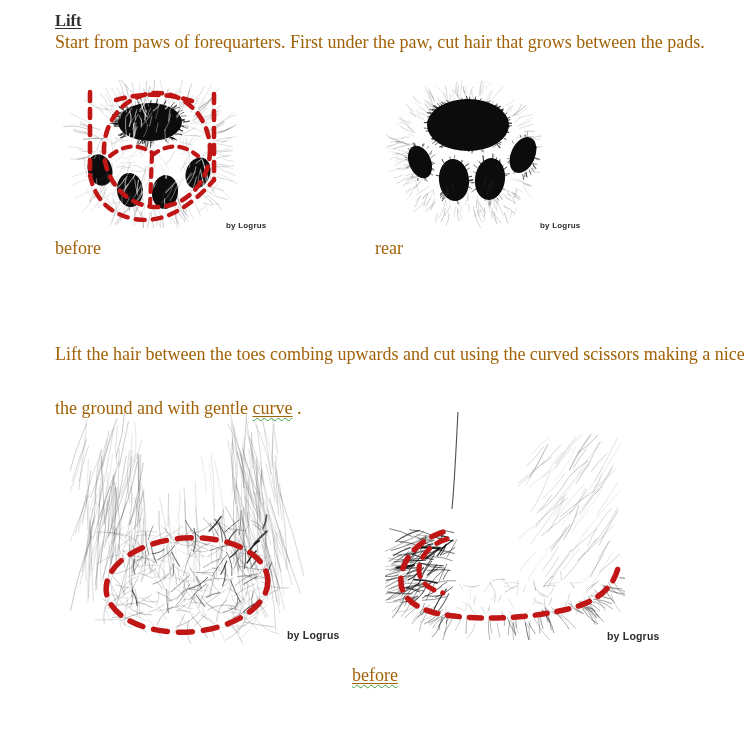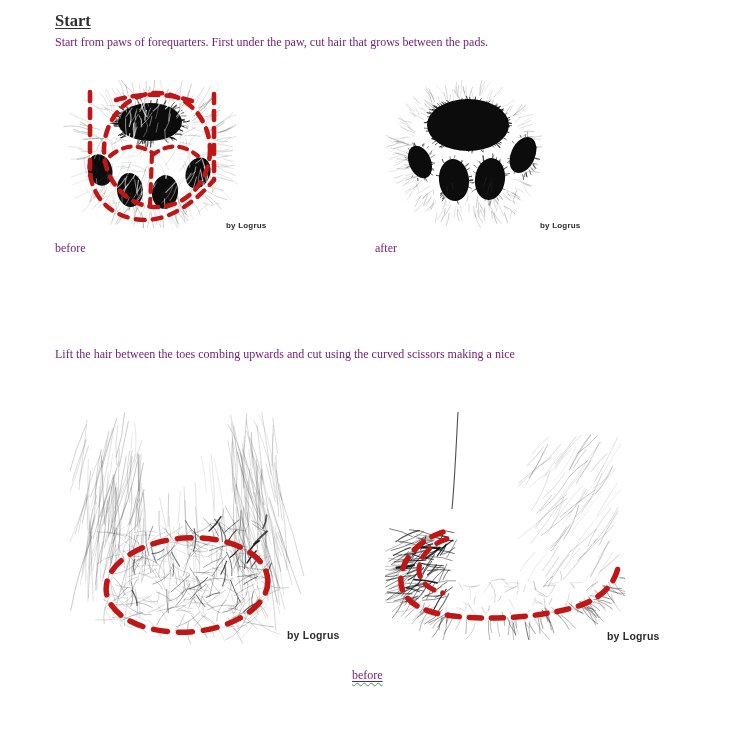--- a/index.html
+++ b/index.html
@@ -1,37 +1,37 @@
 <!DOCTYPE html>
 <html><head>
 <meta charset="utf-8">
 <style>
   html,body{margin:0;padding:0;background:#ffffff;}
   .page{position:relative;width:746px;height:734px;background:#ffffff;overflow:hidden;
         font-family:"Liberation Serif",serif;color:#3a3a3a;}
   .abs{position:absolute;}
   .heading{font-size:16.5px;font-weight:bold;color:#2e2e2e;
            text-decoration:underline;text-decoration-thickness:1px;text-underline-offset:2px;}
-  .body-text{font-size:12px;line-height:21.5px;white-space:nowrap;color:#701a75;}
+  .body-text{font-size:18px;line-height:21.5px;white-space:nowrap;color:#a16207;}
   .para div{white-space:nowrap;margin-top:32px;}
   .credit{font-family:"Liberation Sans",sans-serif;font-weight:bold;color:#2b2b2b;white-space:nowrap;margin-left:29px;}
   .credit.small{font-size:8px;letter-spacing:.2px;}
   .credit.big{font-size:10.5px;letter-spacing:.2px;}
   .solid-underline{text-decoration-line:underline;text-decoration-style:solid;
                    text-decoration-thickness:1px;text-underline-offset:2px;}
   .wavy{text-decoration-line:underline;text-decoration-style:wavy;
         text-decoration-color:#3f9e3f;text-decoration-thickness:1px;text-underline-offset:3px;}
   svg{display:block;}
 </style>
 </head>
 <body>
 
 <div class="page">
 
-  <div class="abs heading" style="left:55px;top:11px">Start</div>
+  <div class="abs heading" style="left:55px;top:11px">Lift</div>
 
   <div class="abs body-text" style="left:55px;top:32px">Start from paws of forequarters. First under the paw, cut hair that grows between the pads.</div>
 
   <svg id="fig1" class="abs" style="left:62px;top:80px" width="200" height="148">
       <path d="M106.5 28.9Q107.0 21.1 107.5 13.4" fill="none" stroke="#555555" stroke-width="0.57" opacity="0.38" stroke-linecap="round"></path>
       <path d="M40.3 78.4Q34.0 76.1 27.6 77.0" fill="none" stroke="#555555" stroke-width="0.53" opacity="0.48" stroke-linecap="round"></path>
       <path d="M43.0 70.8Q34.9 70.3 27.3 72.6" fill="none" stroke="#555555" stroke-width="0.60" opacity="0.39" stroke-linecap="round"></path>
       <path d="M81.1 118.8Q78.5 125.7 73.8 131.2" fill="none" stroke="#555555" stroke-width="0.54" opacity="0.45" stroke-linecap="round"></path>
       <path d="M145.0 39.9Q150.9 37.0 157.0 34.7" fill="none" stroke="#555555" stroke-width="0.58" opacity="0.37" stroke-linecap="round"></path>
       <path d="M136.4 28.1Q146.4 23.9 152.4 15.3" fill="none" stroke="#555555" stroke-width="0.68" opacity="0.43" stroke-linecap="round"></path>
@@ -908,24 +908,25 @@
       <path d="M66.5 106.6Q67.6 110.1 68.0 113.8" fill="none" stroke="#444444" stroke-width="0.60" opacity="0.49" stroke-linecap="round"></path>
       <path d="M71.1 117.4Q69.9 120.4 69.4 123.6" fill="none" stroke="#444444" stroke-width="0.34" opacity="0.30" stroke-linecap="round"></path>
       <path d="M124.4 132.7Q125.9 137.7 127.7 142.7" fill="none" stroke="#444444" stroke-width="0.67" opacity="0.47" stroke-linecap="round"></path>
       <path d="M136.7 110.4Q134.8 113.8 134.7 117.6" fill="none" stroke="#444444" stroke-width="0.69" opacity="0.48" stroke-linecap="round"></path>
     </svg>
 
   <div class="abs credit small" style="left:197px;top:221px">by Logrus</div>
   <div class="abs credit small" style="left:511px;top:221px">by Logrus</div>
 
   <div class="abs body-text" style="left:55px;top:238px">before</div>
-  <div class="abs body-text" style="left:375px;top:238px">after</div>
+  <div class="abs body-text" style="left:375px;top:238px">rear</div>
 
   <div class="abs body-text para" style="left:55px;top:312px">
     <div>Lift the hair between the toes combing upwards and cut using the curved scissors making a nice</div>
+    <div><span>the ground and with gentle </span><span class="solid-underline"><span class="wavy">curve</span></span><span> .</span></div>
   </div>
 
   <svg id="fig3" class="abs" style="left:70px;top:412px" width="255" height="232">
       <path d="M68.7 42.4Q71.1 65.9 68.9 89.2" fill="none" stroke="#484848" stroke-width="0.68" opacity="0.32" stroke-linecap="round"></path>
       <path d="M43.7 16.3Q37.6 55.8 28.8 94.9" fill="none" stroke="#484848" stroke-width="0.46" opacity="0.38" stroke-linecap="round"></path>
       <path d="M29.4 131.1Q29.4 152.1 25.3 172.7" fill="none" stroke="#484848" stroke-width="0.57" opacity="0.29" stroke-linecap="round"></path>
       <path d="M44.8 60.8Q34.9 82.2 31.7 105.3" fill="none" stroke="#484848" stroke-width="0.36" opacity="0.35" stroke-linecap="round"></path>
       <path d="M64.7 85.3Q75.3 126.1 71.8 167.5" fill="none" stroke="#484848" stroke-width="0.41" opacity="0.39" stroke-linecap="round"></path>
       <path d="M20.1 109.2Q20.5 147.8 18.4 186.3" fill="none" stroke="#484848" stroke-width="0.51" opacity="0.49" stroke-linecap="round"></path>
       <path d="M49.3 37.0Q48.1 61.6 48.7 86.2" fill="none" stroke="#484848" stroke-width="0.56" opacity="0.37" stroke-linecap="round"></path>

